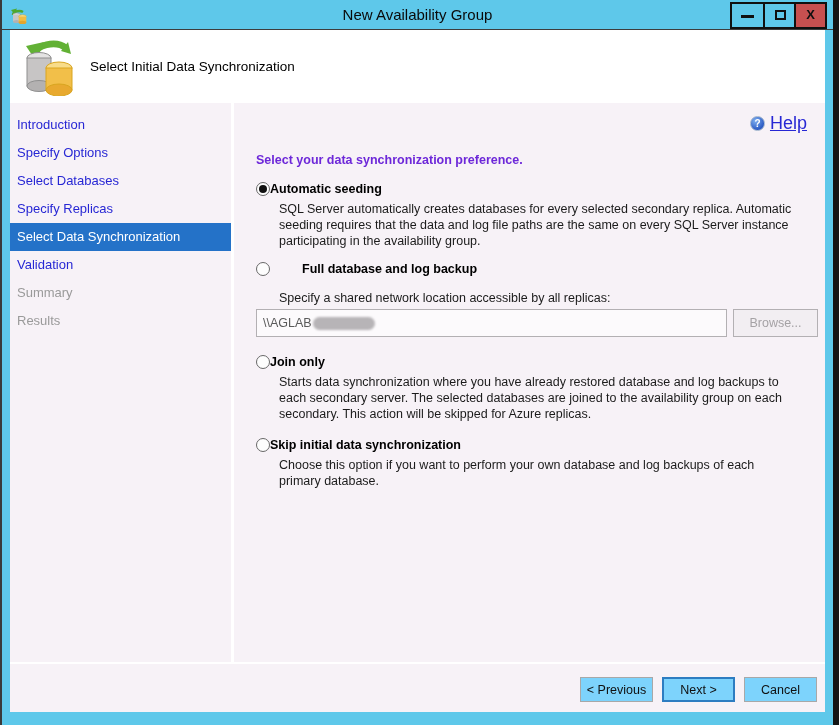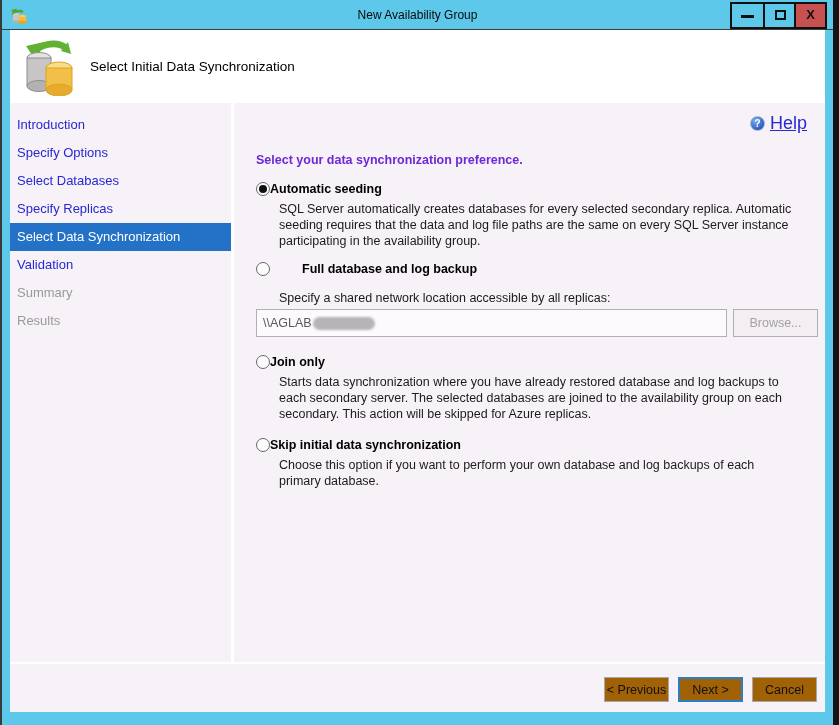--- a/index.html
+++ b/index.html
@@ -7,21 +7,21 @@
               font-family:"Liberation Sans", sans-serif; }
 
   .window { position:absolute; left:2px; top:0; width:831px; height:725px;
             background:#5ec8ea; }
 
   
   .titlebar { position:relative; height:30px; background:#5ec8ea;
               border-bottom:1px solid #3d3d3d; }
   .app-icon { position:absolute; left:9px; top:6px; width:17px; height:18px; }
   .title-text { position:absolute; left:0; right:0; top:0; height:30px;
-                line-height:30px; text-align:center; font-size:12px; color:#0a0a0a; }
+                line-height:30px; text-align:center; font-size:15px; color:#0a0a0a; }
   .win-controls { position:absolute; right:6px; top:2px; display:flex;
                   border:2px solid #101010; }
   .win-btn { width:31px; height:23px; background:transparent; position:relative;
              cursor:default; }
   .win-btn + .win-btn { border-left:2px solid #101010; }
   .win-btn.close { background:#c75050; }
   .glyph-min { position:absolute; left:9px; top:11px; width:13px; height:3px; background:#101010; }
   .glyph-max { position:absolute; left:10px; top:6px; width:11px; height:10px;
                border:2px solid #101010; }
   .glyph-close { position:absolute; left:0; top:0; width:100%; height:100%;
@@ -80,21 +80,21 @@
               vertical-align:middle; background:#b7b4b7; border-radius:7px;
               filter:blur(1.2px); }
   .browse-btn { margin-left:6px; width:85px; height:28px; background:#f2eef2;
                 border:1px solid #b3b0b3; color:#a5a2a5; font-size:12.5px;
                 font-family:"Liberation Sans", sans-serif; }
 
   
   .footer { position:absolute; left:0; right:0; bottom:0; height:50px;
             border-top:2px solid #ffffff; background:#f7f2f7; }
   .footer-btns { position:absolute; right:8px; top:13px; display:flex; gap:9px; }
-  .btn { width:65px; height:25px; background:#a16207; border:1px solid #a8a8a8;
+  .btn { width:73px; height:25px; background:#7dd3fc; border:1px solid #a8a8a8;
          font-size:12.5px; color:#101010; font-family:"Liberation Sans", sans-serif;
          cursor:pointer; }
   .btn.focused { border:2px solid #2d7dc1; }
 
   
   .backdrop-right { position:absolute; right:0; top:0; width:6px; height:725px; background:#141414; }
   .backdrop-left { position:absolute; left:0; top:0; width:2px; height:725px; background:#3a3a3a; }
 </style>
 </head>
 <body>

